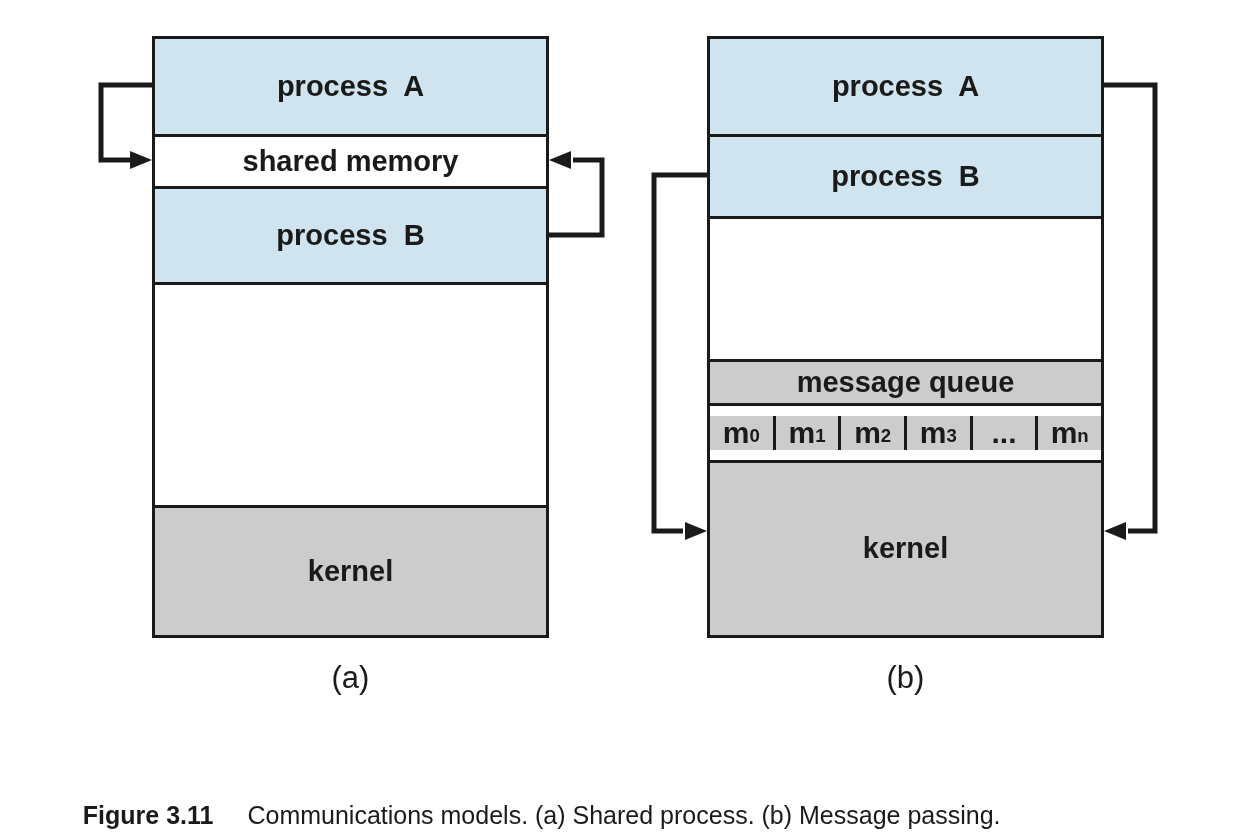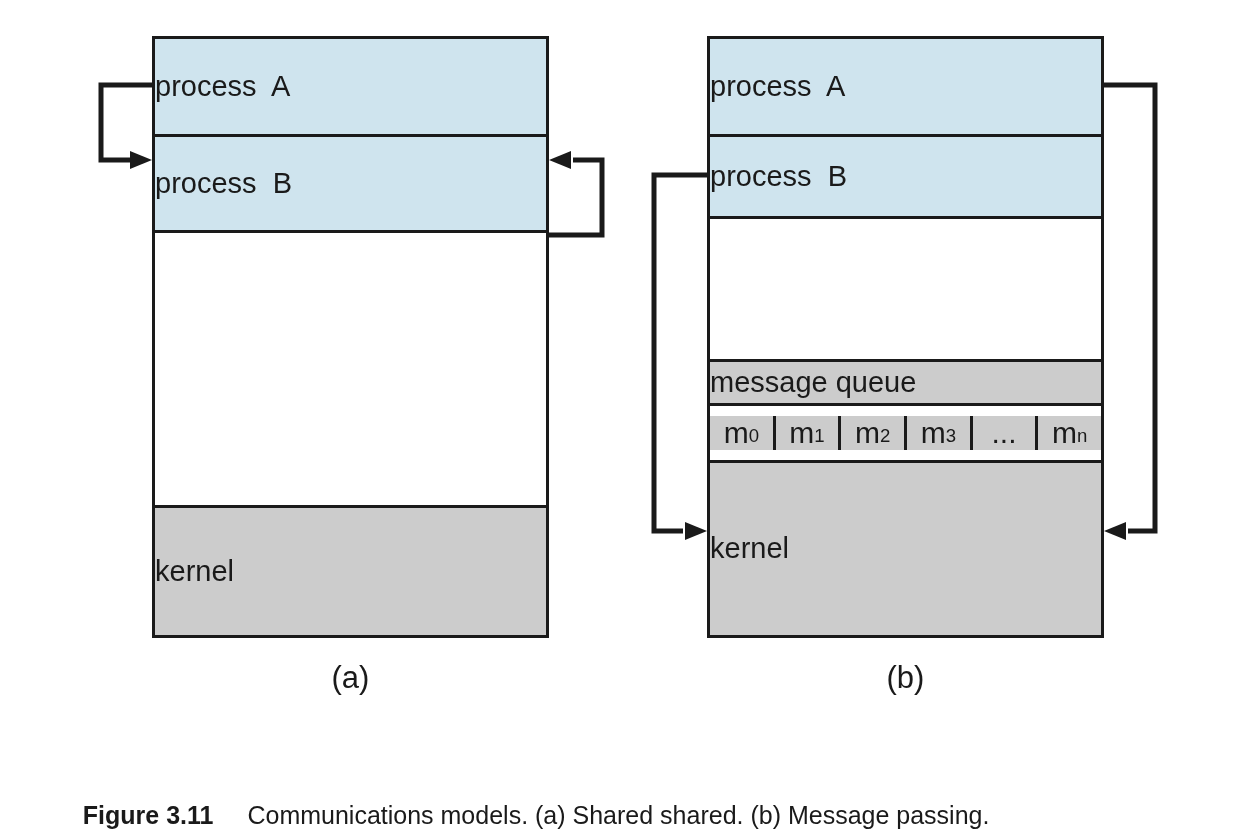--- a/index.html
+++ b/index.html
@@ -25,24 +25,25 @@
     display: flex;
     flex-direction: column;
   }
   .stack-a { left: 152px; }
   .stack-b { left: 707px; }
 
   .sec {
     box-sizing: border-box;
     display: flex;
     align-items: center;
-    justify-content: flex-start;
+    justify-content: center;
     font-size: 29px;
     white-space: pre;
     flex: 0 0 auto;
+    font-weight: bold;
   }
   .sec.blue  { background: var(--process-fill, #cfe4ee); }
   .sec.gray  { background: var(--kernel-fill, #cccccc); }
   .sec.bline { border-bottom: 3px solid var(--line-color, #1a1a1a); }
   .sec.fill  { flex: 1 1 auto; background: #ffffff; }
 
   .a-proc-a   { height: 98px; }
   .a-shared   { height: 52px; background: #ffffff; }
   .a-proc-b   { height: 96px; }
   .a-kernel   { height: 127px; }
@@ -99,20 +100,23 @@
 </style>
 </head>
 <body>
 
 <div class="canvas">
 
   <div class="stack stack-a">
     <div class="sec blue bline a-proc-a">
       <span>process  A</span>
     </div>
+    <div class="sec bline a-shared">
+      <span>shared memory</span>
+    </div>
     <div class="sec blue bline a-proc-b">
       <span>process  B</span>
     </div>
     <div class="sec fill bline"></div>
     <div class="sec gray a-kernel">
       <span>kernel</span>
     </div>
   </div>
   <div class="subfig-label a">(a)</div>
 
@@ -158,16 +162,16 @@
       <polygon class="arrow-head" points="1104,531 1126,522 1126,540"></polygon>
     </g>
 
     <g>
       <polyline class="arrow-line" points="707,175 654,175 654,531 683,531"></polyline>
       <polygon class="arrow-head" points="707,531 685,522 685,540"></polygon>
     </g>
   </svg>
 
   <div class="figure-caption">
-    <span class="fig-label">Figure 3.11</span><span>Communications models. (a) Shared shared. (b) Message passing.</span>
+    <span class="fig-label">Figure 3.11</span><span>Communications models. (a) Shared process. (b) Message passing.</span>
   </div>
 
 </div>
 
 </body></html>

